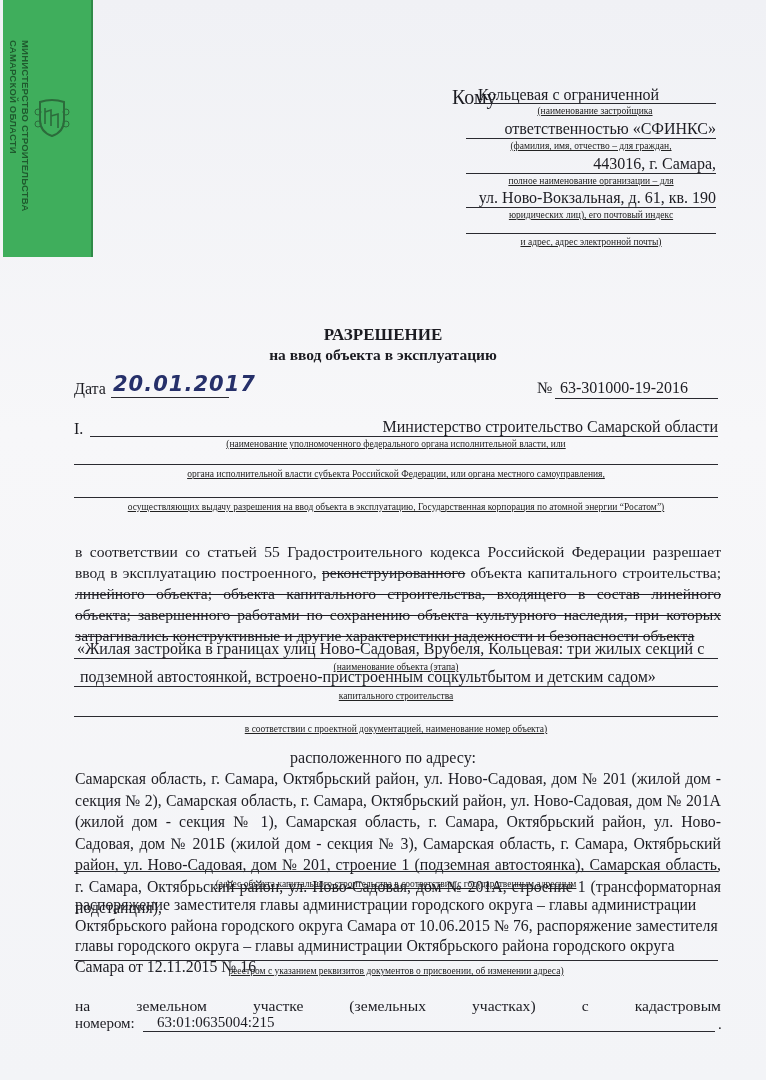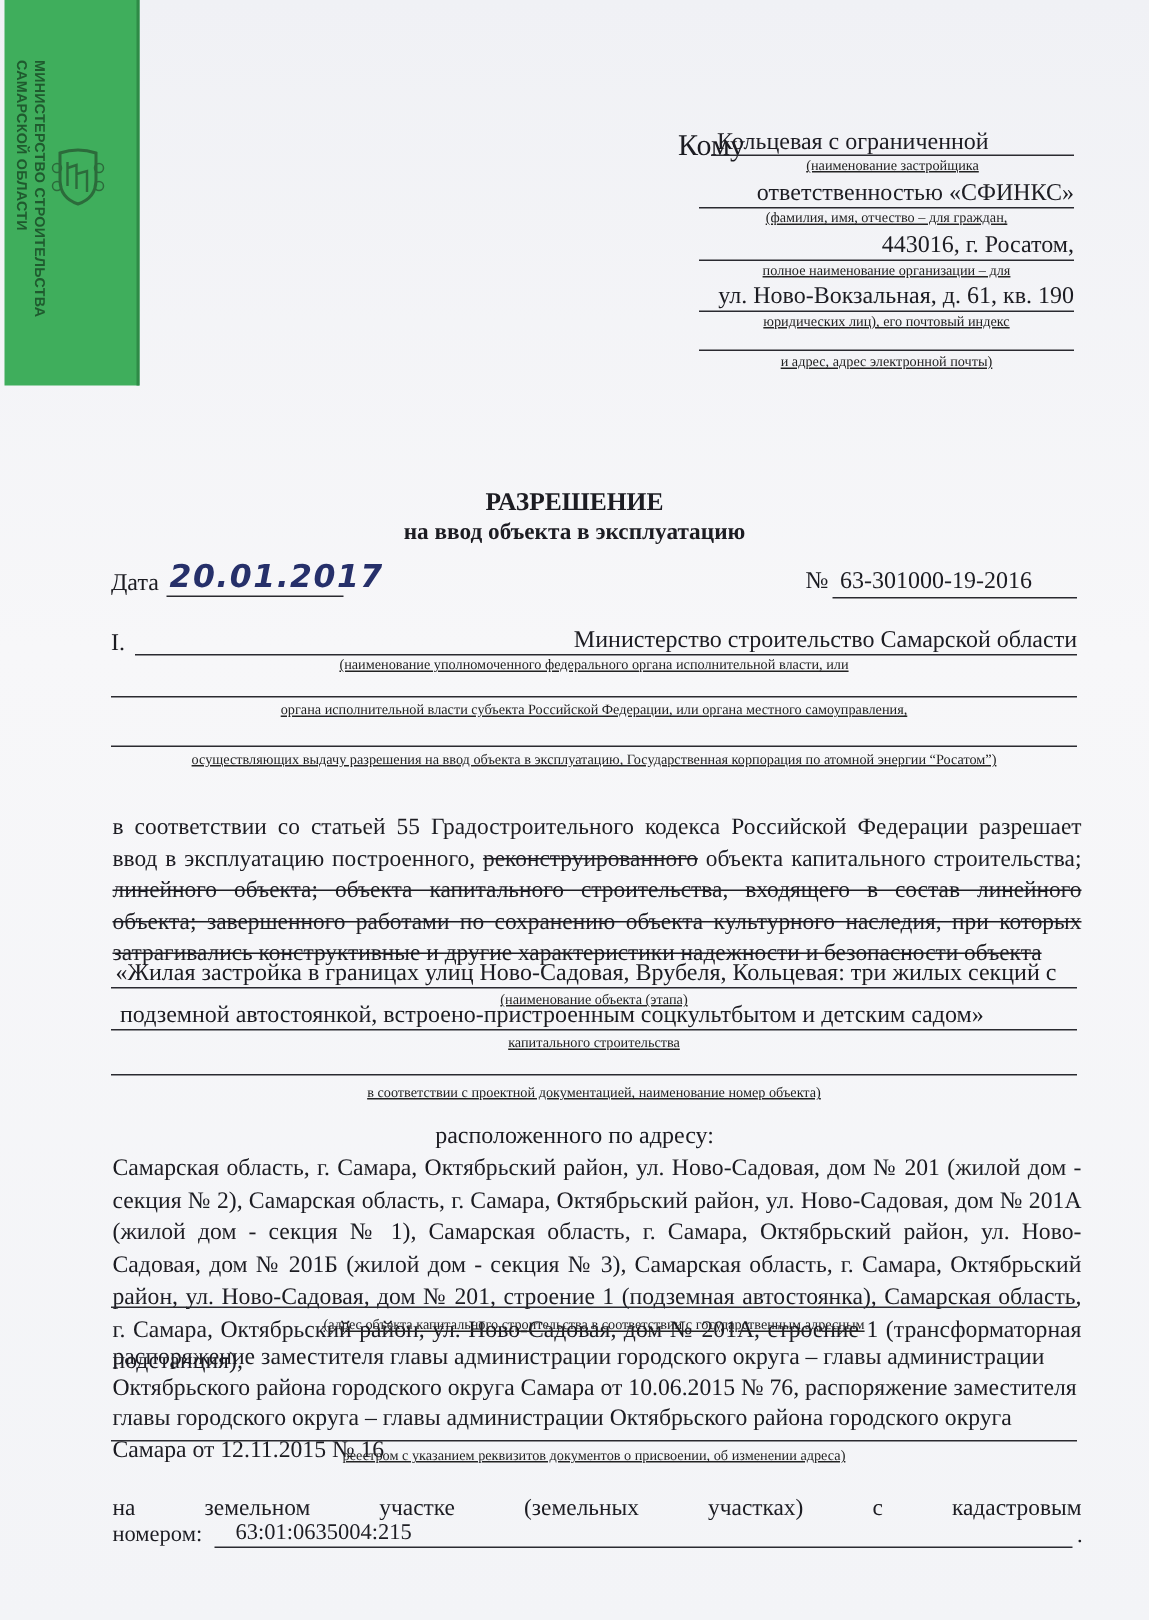--- a/index.html
+++ b/index.html
@@ -58,21 +58,21 @@
     <span>Кому</span>
   </div>
   <div class="val" style="left:478px; top:86px; width:220px; text-align:left;">Кольцевая с ограниченной</div>
   <div class="line" style="left:474px; top:103px; width:242px;"></div>
   <div class="cap" style="left:474px; top:106px; width:242px;">(наименование застройщика</div>
 
   <div class="val" style="left:466px; top:120px; width:250px;">ответственностью «СФИНКС»</div>
   <div class="line" style="left:466px; top:138px; width:250px;"></div>
   <div class="cap" style="left:466px; top:141px; width:250px;">(фамилия, имя, отчество – для граждан,</div>
 
-  <div class="val" style="left:466px; top:155px; width:250px;">443016, г. Росатом,</div>
+  <div class="val" style="left:466px; top:155px; width:250px;">443016, г. Самара,</div>
   <div class="line" style="left:466px; top:173px; width:250px;"></div>
   <div class="cap" style="left:466px; top:176px; width:250px;text-align:center;">полное наименование организации – для</div>
 
   <div class="val" style="left:466px; top:189px; width:250px;">ул. Ново-Вокзальная, д. 61, кв. 190</div>
   <div class="line" style="left:466px; top:207px; width:250px;"></div>
   <div class="cap" style="left:466px; top:210px; width:250px;">юридических лиц), его почтовый индекс</div>
 
   <div class="line" style="left:466px; top:233px; width:250px;"></div>
   <div class="cap" style="left:466px; top:237px; width:250px;">и адрес, адрес электронной почты)</div>
 

